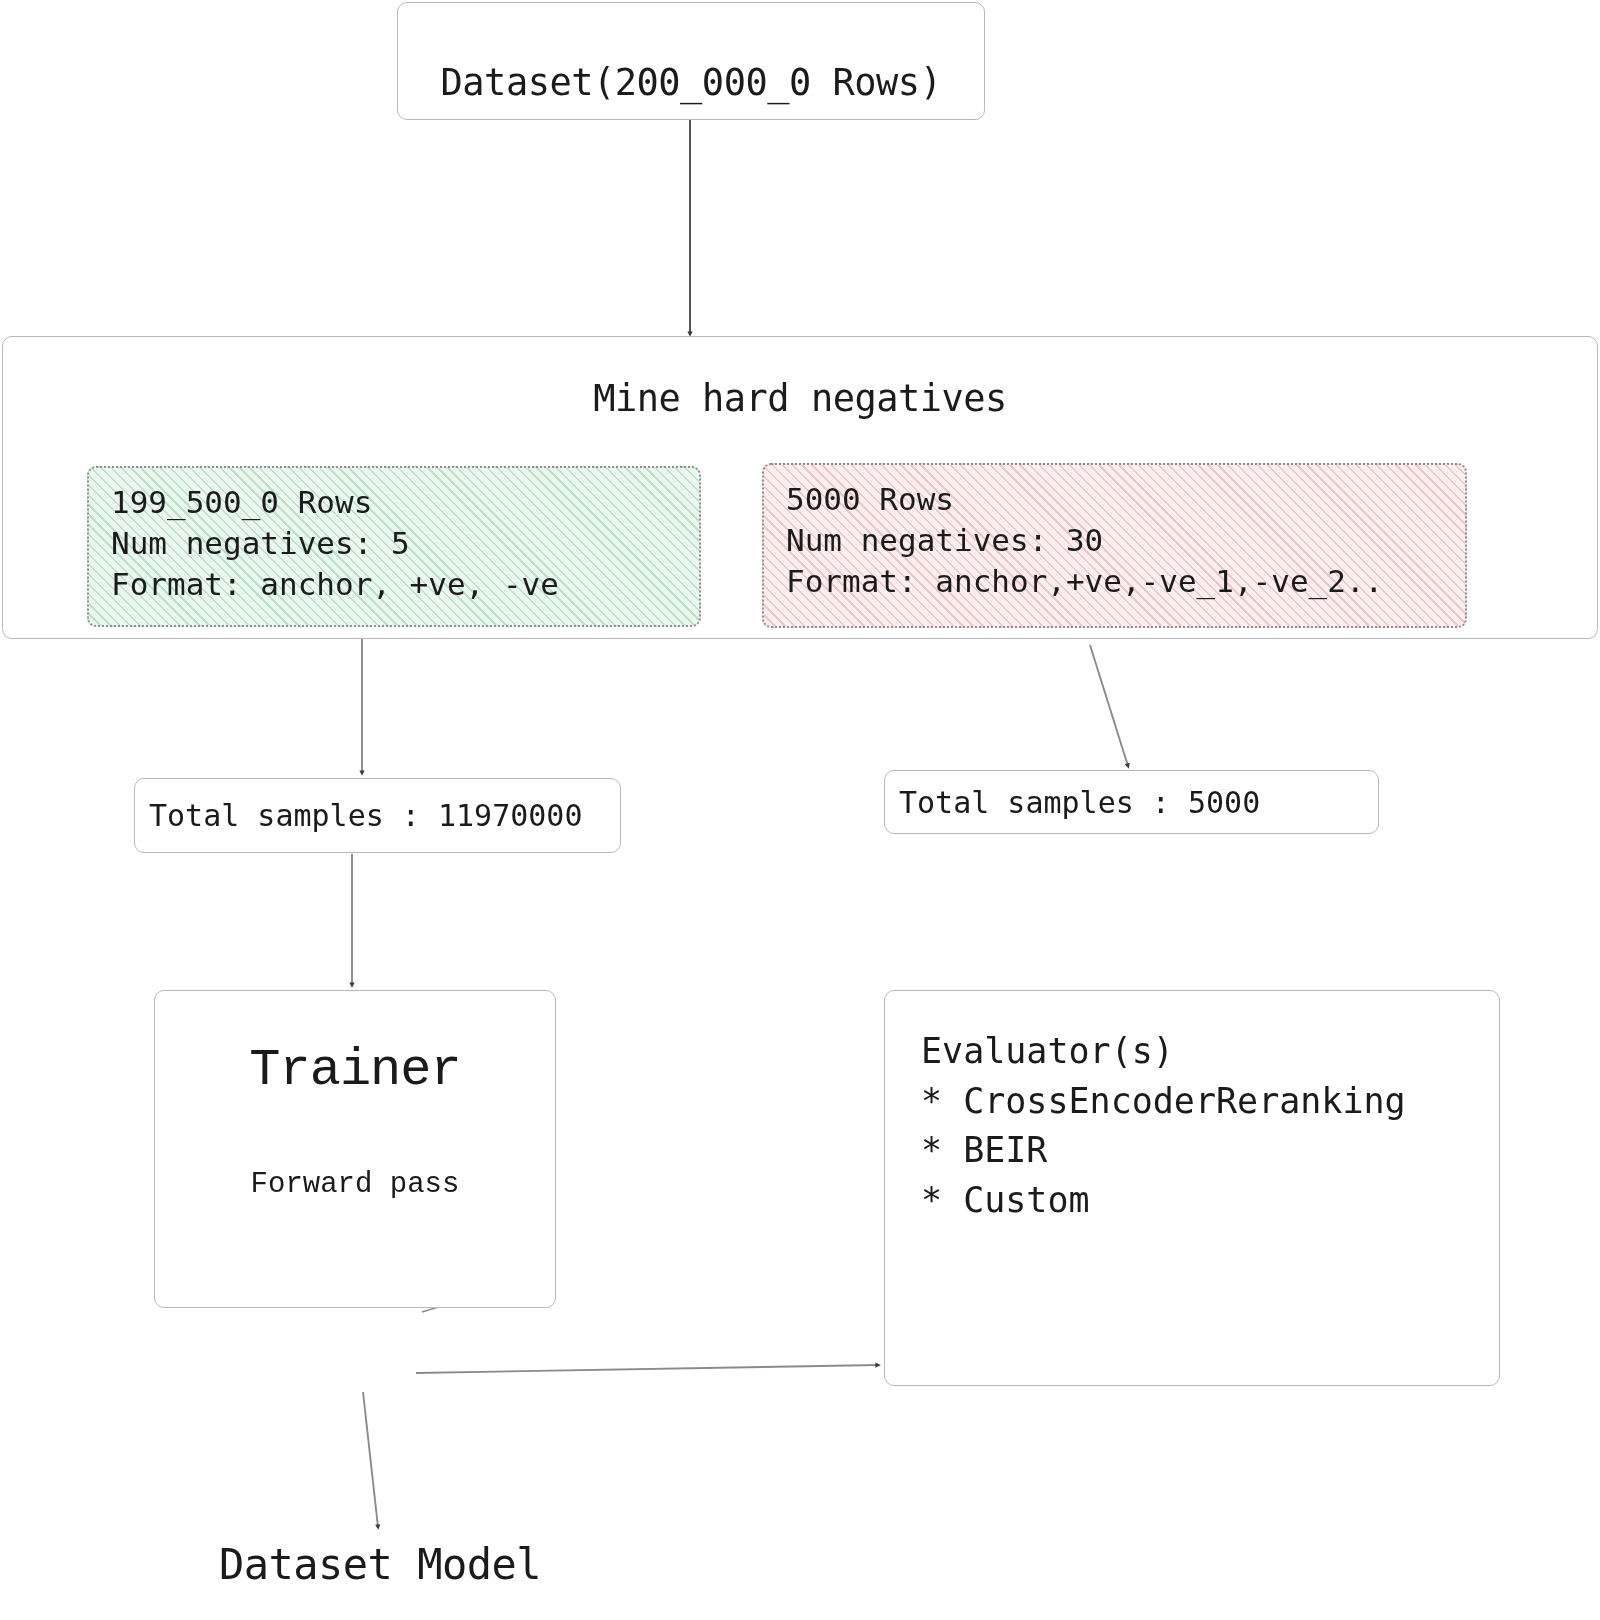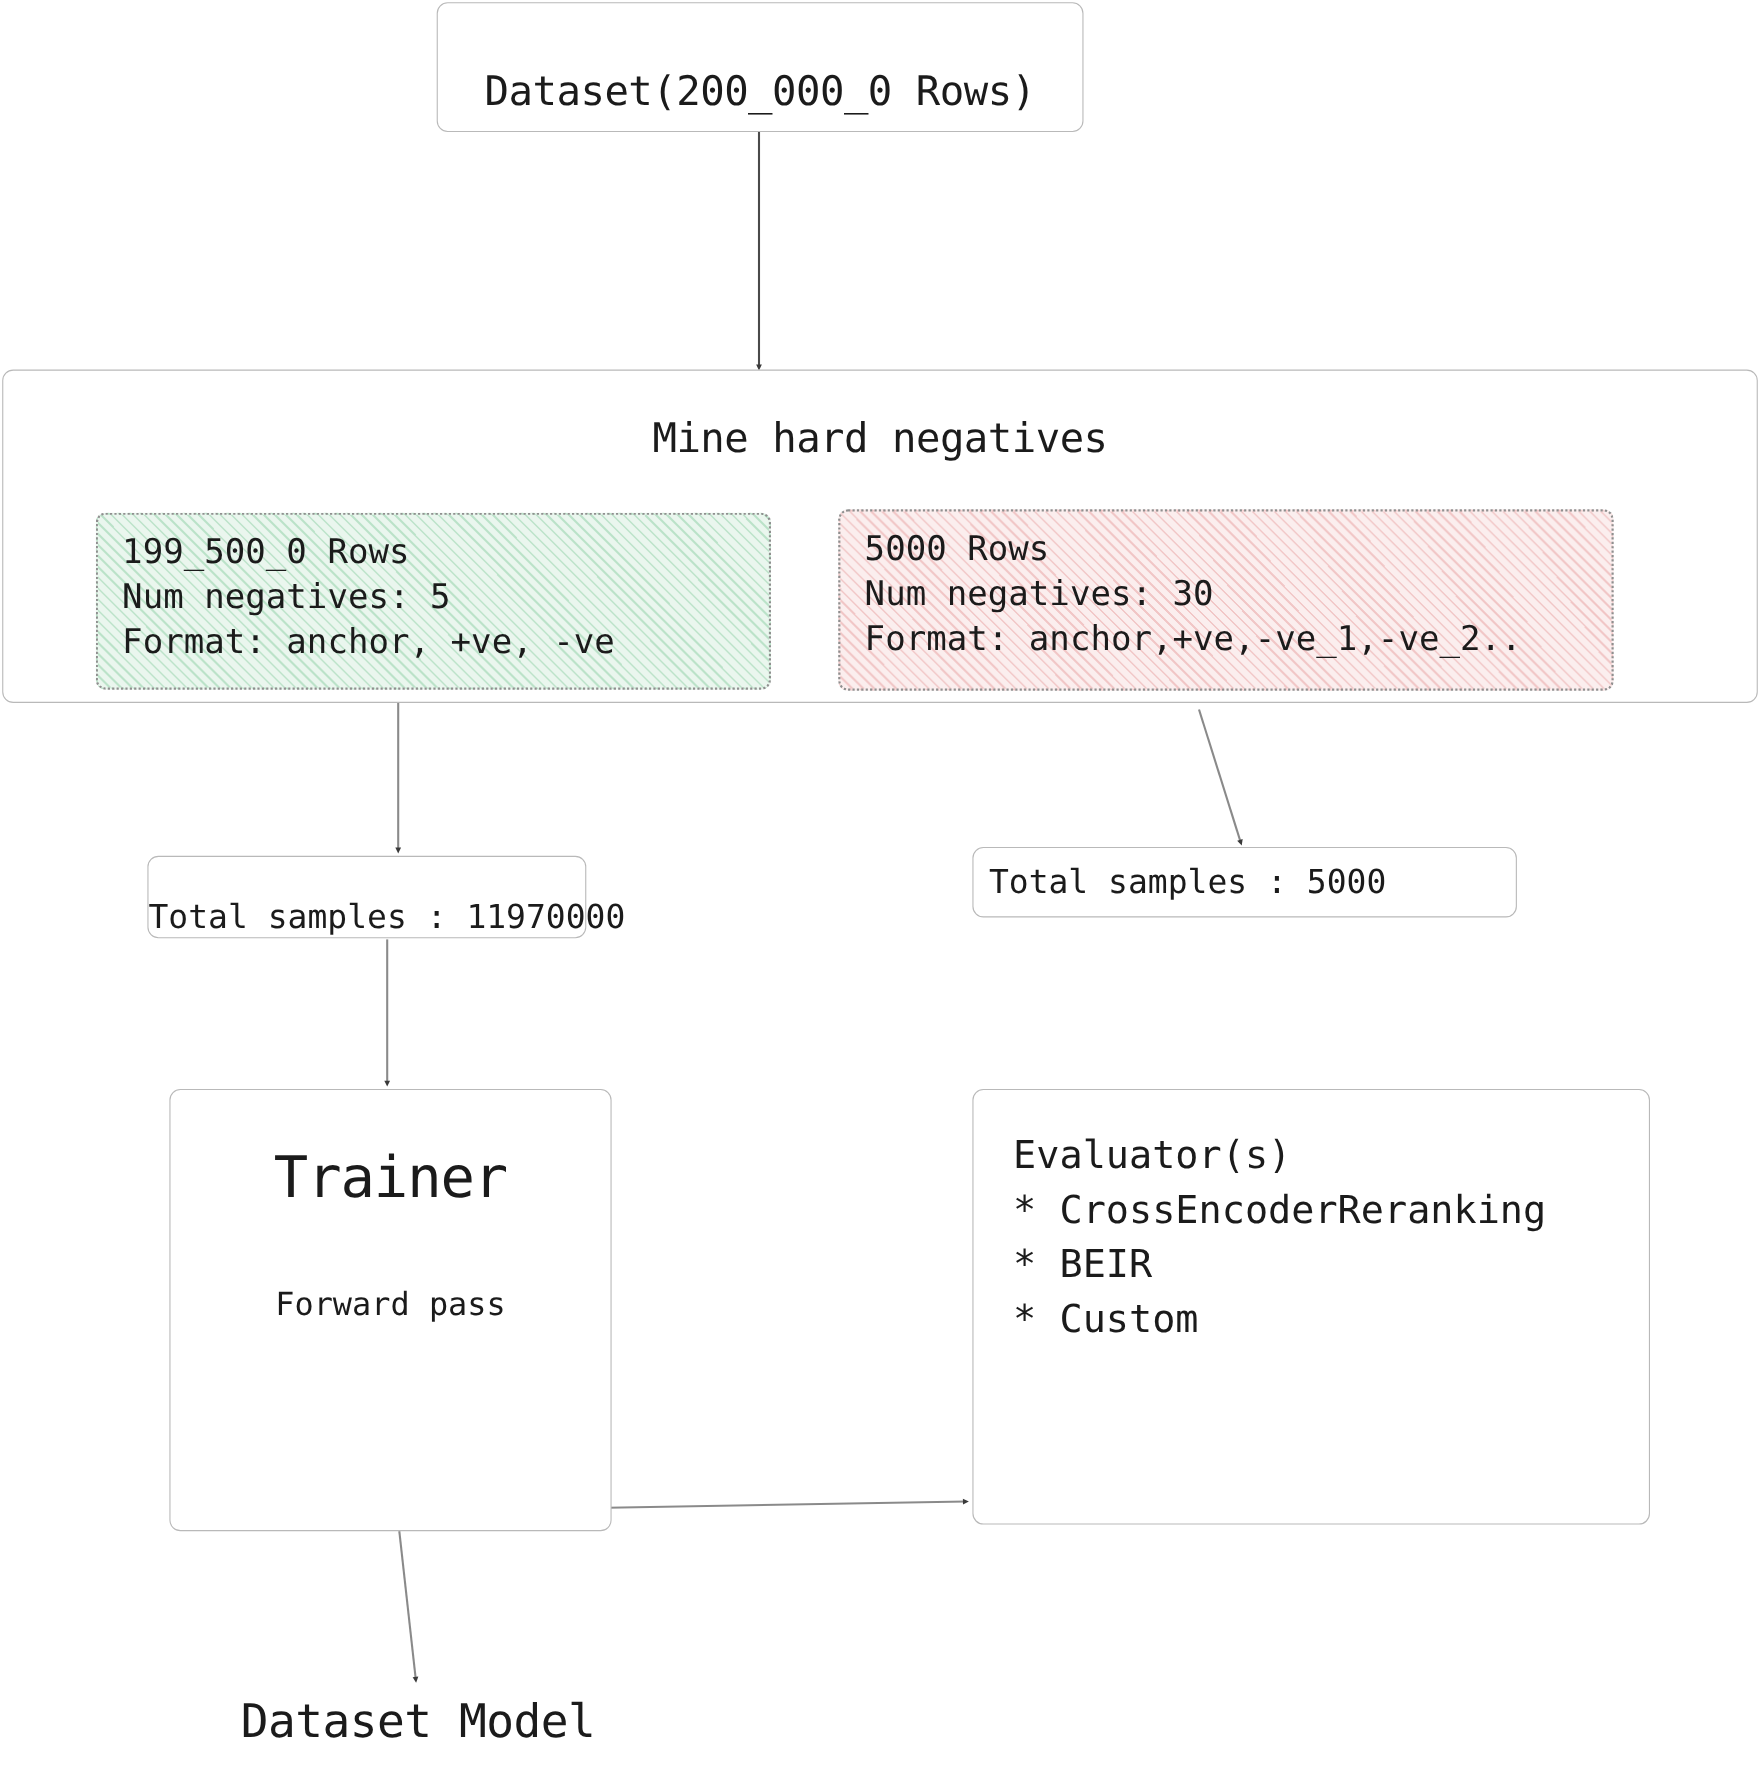--- a/index.html
+++ b/index.html
@@ -106,46 +106,47 @@
         rgba(226, 138, 138, 0.40) 0px,
         rgba(226, 138, 138, 0.40) 1.6px,
         rgba(255,255,255,0) 1.6px,
         rgba(255,255,255,0) 7px);
   }
 
   
   #total-left-node {
     left: 134px;
     top: 778px;
-    width: 399px;
+    width: 487px;
     height: 75px;
     display: flex;
-    align-items: flex-end;
-    padding-left: 0;
+    align-items: center;
+    padding-left: 14px;
   }
   #total-right-node {
     left: 884px;
     top: 770px;
     width: 495px;
     height: 64px;
     display: flex;
     align-items: center;
     padding-left: 14px;
   }
   .total-txt {
     font-size: 30px;
     white-space: nowrap;
   }
 
   
   #trainer-node {
     left: 154px;
     top: 990px;
     width: 402px;
-    height: 402px;
+    height: 318px;
+    font-family: Liberation Mono, monospace;
   }
   #trainer-title {
     position: absolute;
     left: 0;
     top: 50px;
     width: 100%;
     text-align: center;
     font-size: 52px;
     letter-spacing: -1px;
   }

